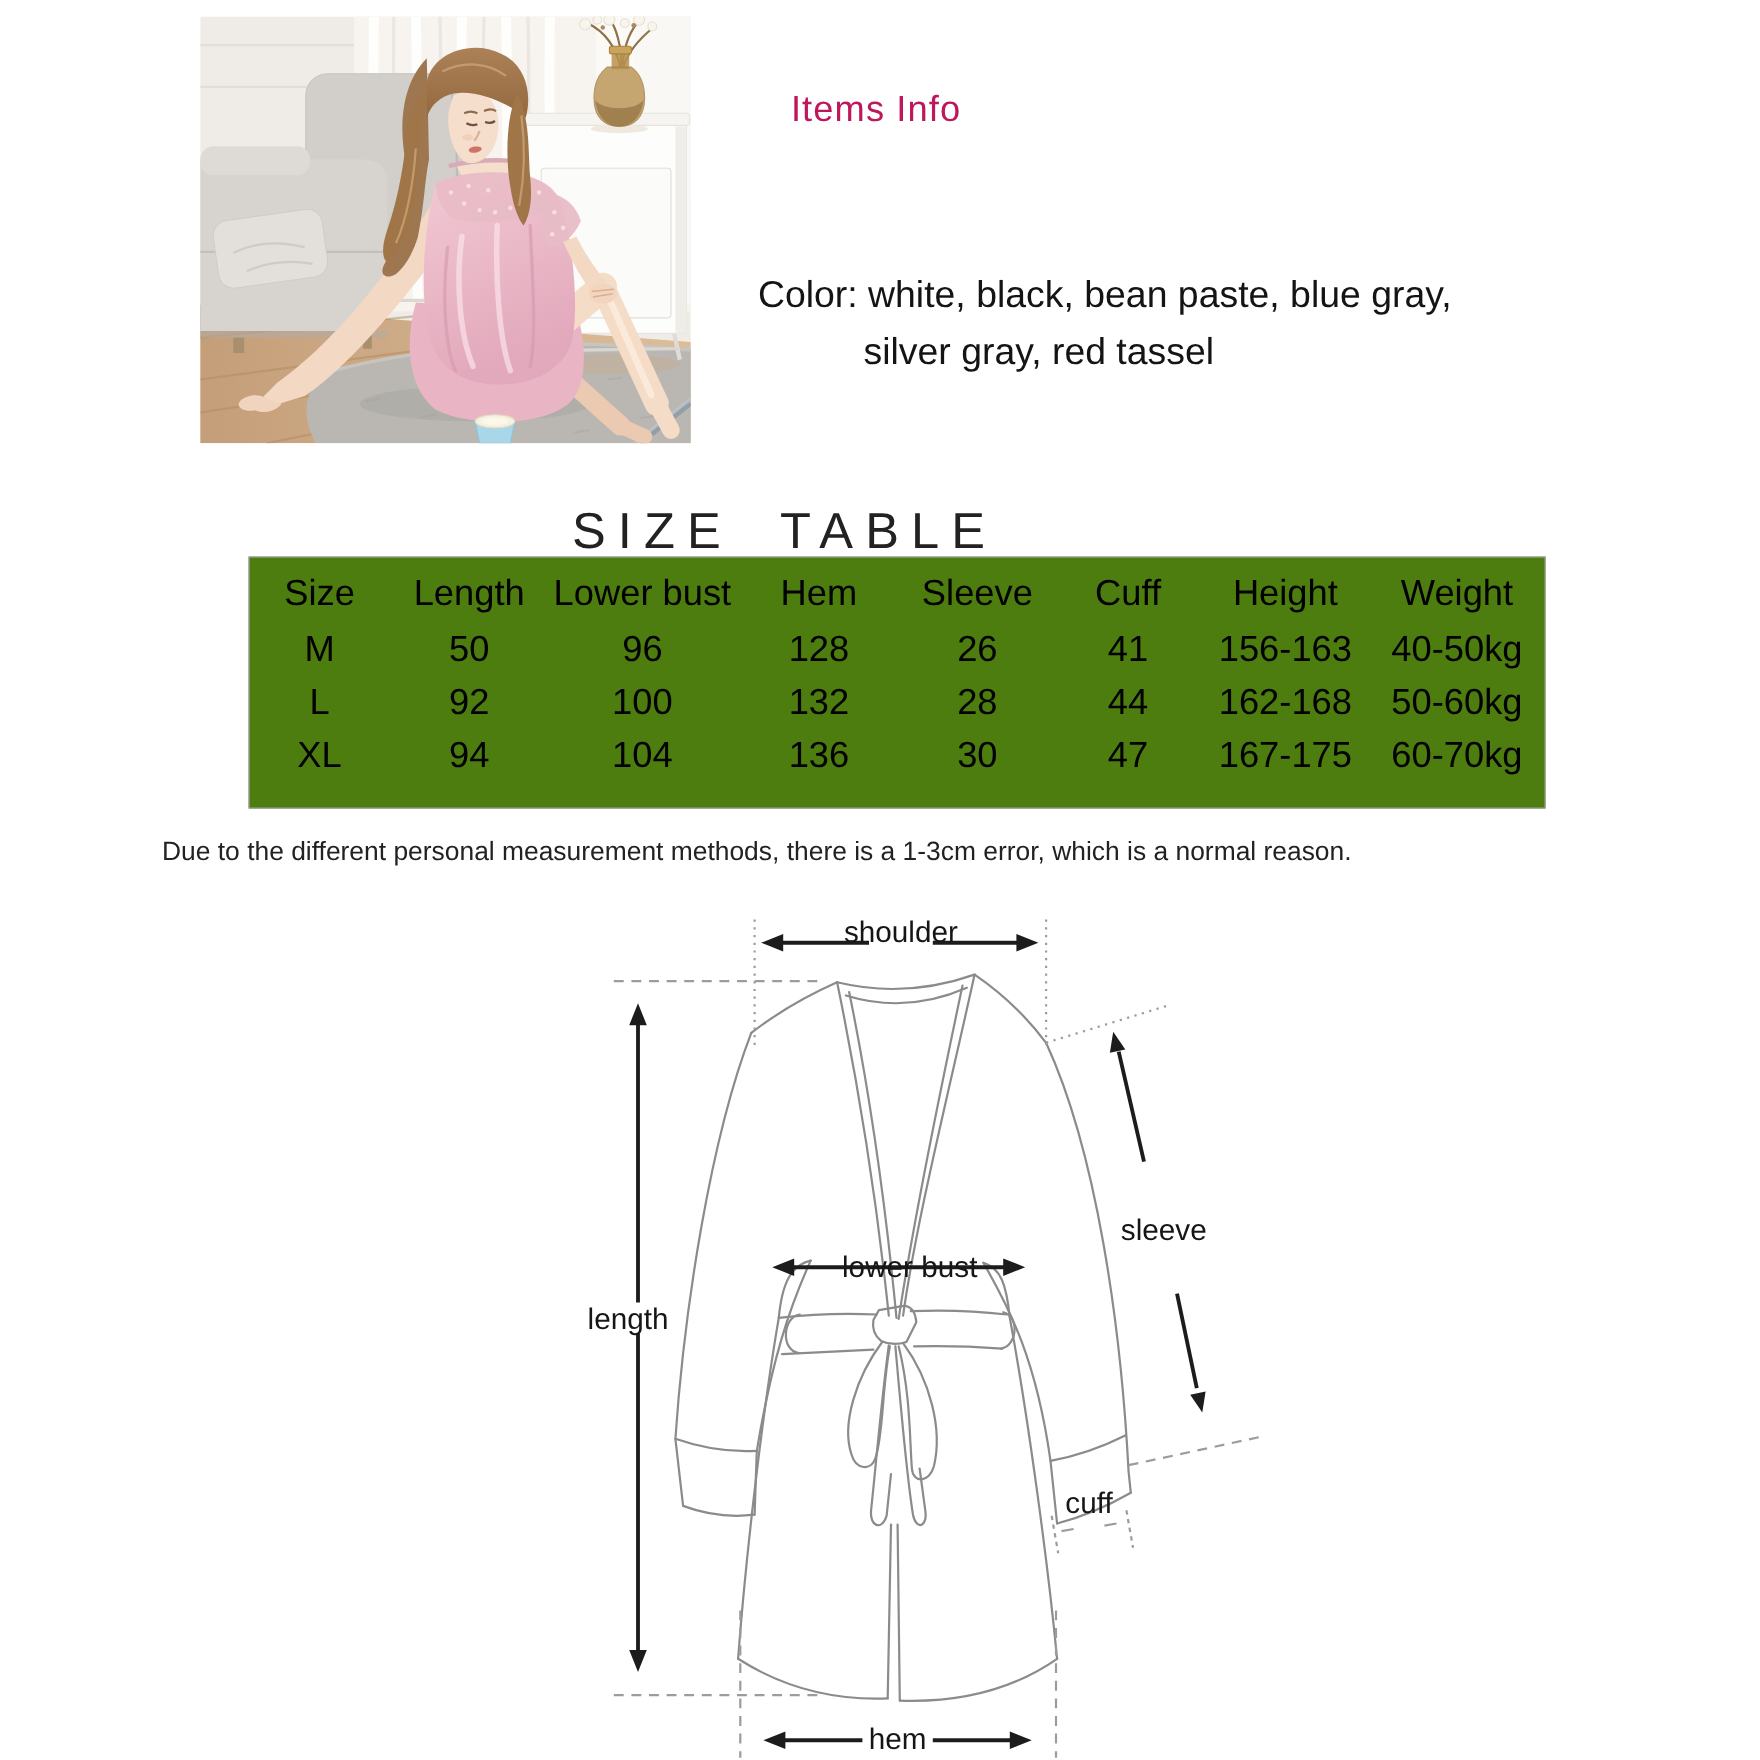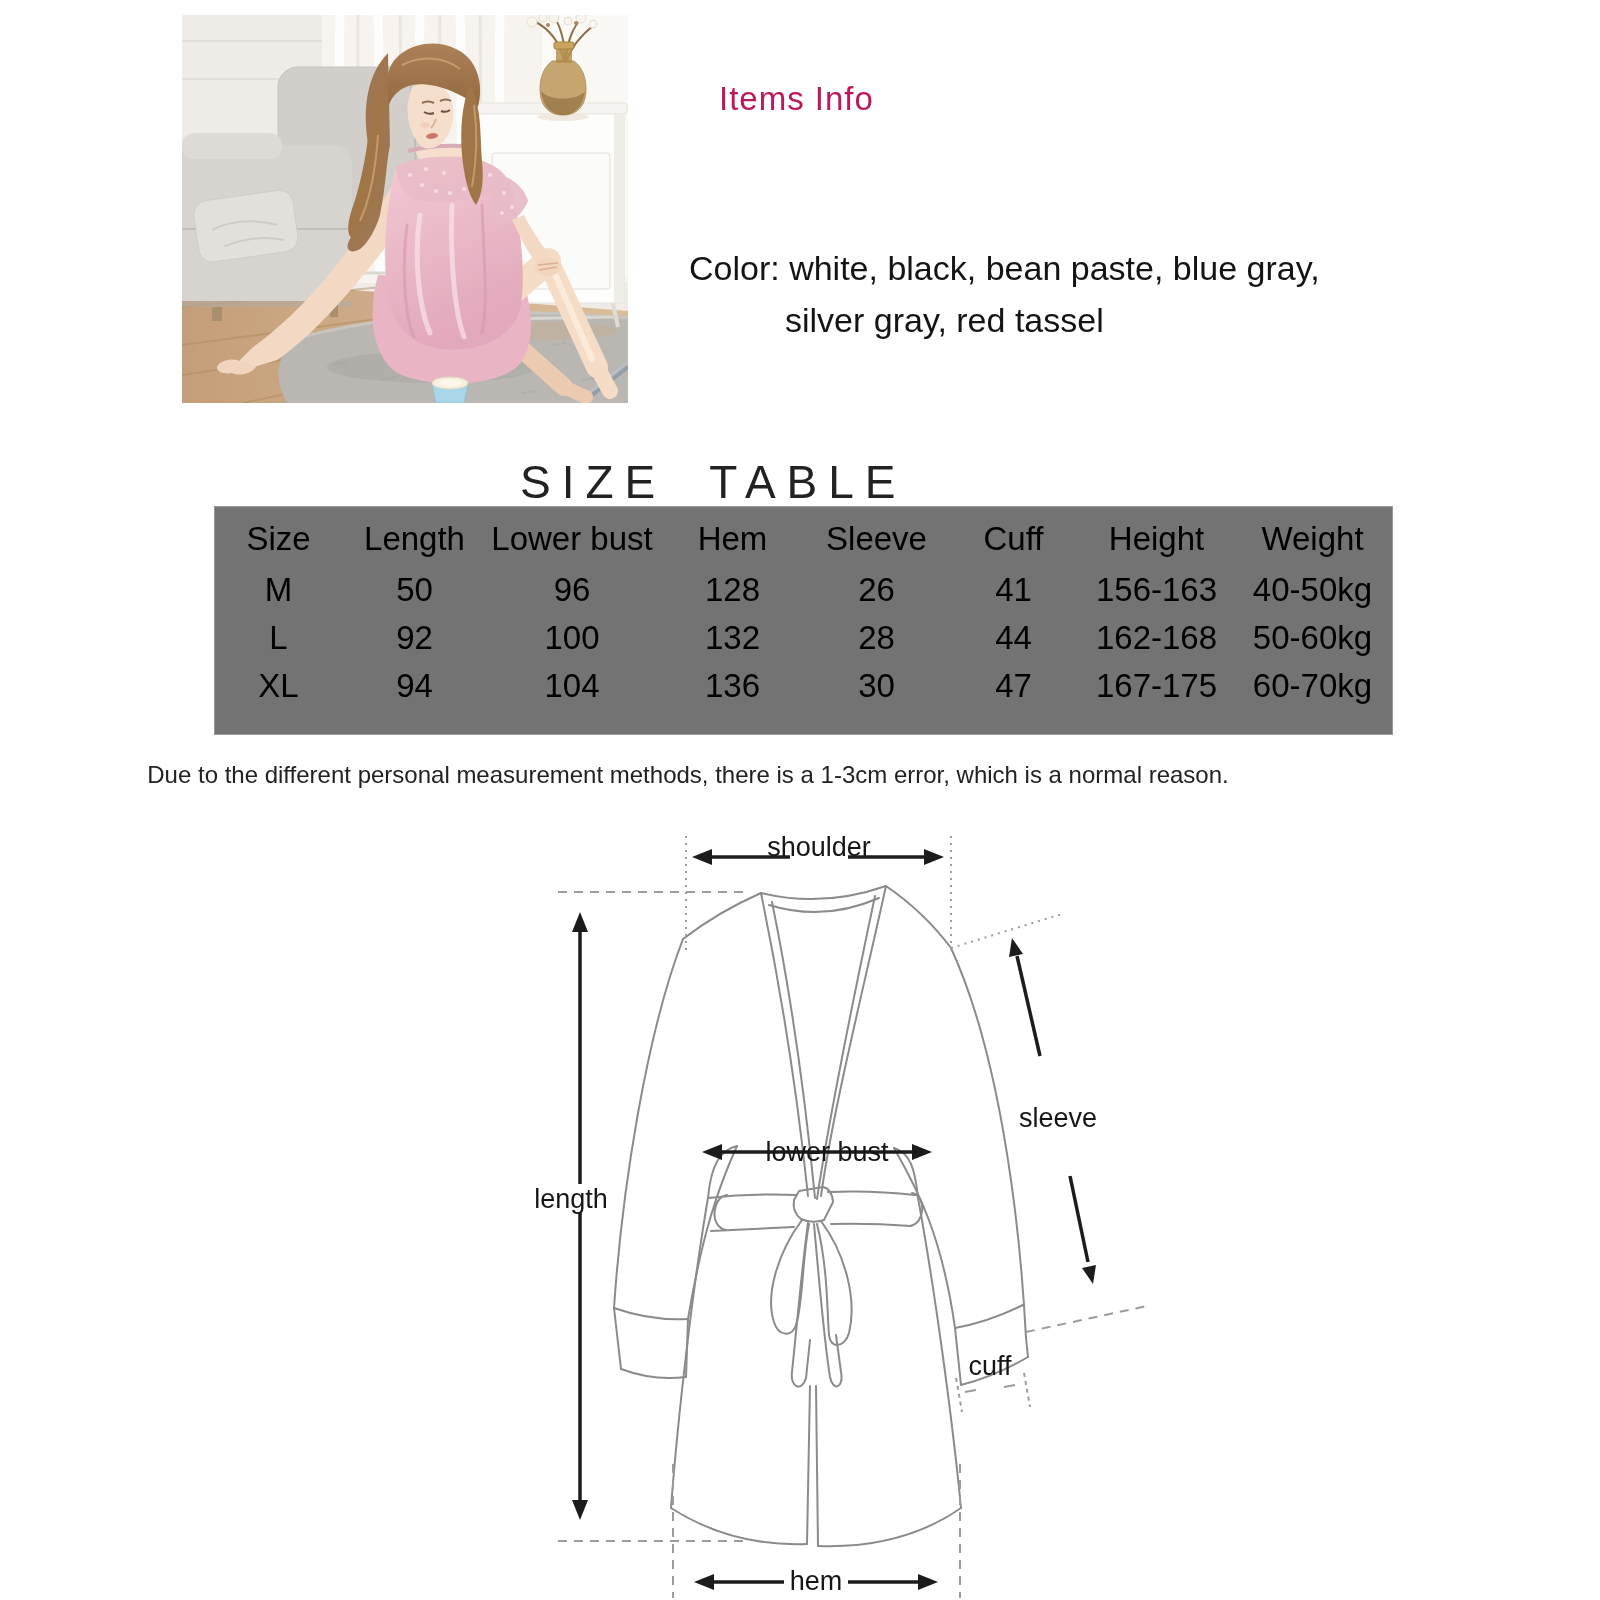--- a/index.html
+++ b/index.html
@@ -6,22 +6,22 @@
   #page{position:relative;width:1600px;height:1600px;background:#ffffff;overflow:hidden;
         font-family:"Liberation Sans",sans-serif;color:#1f1f1f;}
   .photo{position:absolute;left:182px;top:15px;width:446px;height:388px;}
   .items-heading{position:absolute;left:707px;top:80px;font-size:33px;color:#be185d;letter-spacing:1px;margin-left:12px;}
   .spec{position:absolute;left:689px;font-size:34px;line-height:52px;color:#141414;white-space:nowrap;}
   .color-spec{top:242px;}
   .color-spec .indent{padding-left:96px;}
   .fabric-spec{top:392px;}
   .size-heading{position:absolute;left:520px;top:436px;font-size:46px;letter-spacing:11px;
                 word-spacing:20px;color:#222;font-weight:400;white-space:nowrap;margin-top:19px;}
-  .table-box{position:absolute;left:214px;top:506px;width:1179px;height:229px;
-             border:1px solid #9a9a9a;box-sizing:border-box;background:#737373;}
+  .table-box{position:absolute;left:226px;top:506px;width:1179px;height:229px;
+             border:1px solid #9a9a9a;box-sizing:border-box;background:#4d7c0f;}
   .table-box table{width:100%;border-collapse:collapse;table-layout:fixed;margin-top:5px;}
   .table-box th,.table-box td{font-weight:400;font-size:33px;text-align:center;padding:0;color:#000;
                               overflow:hidden;white-space:nowrap;}
   .table-box thead tr{height:54px;}
   .table-box tbody tr{height:48px;}
   .note{position:absolute;left:0;top:761px;width:1376px;text-align:center;font-size:24px;color:#222;}
   .diagram{position:absolute;left:450px;top:800px;}
   svg text{font-family:"Liberation Sans",sans-serif;}
   .dlabel{font-size:27px;fill:#161616;}
 </style>

